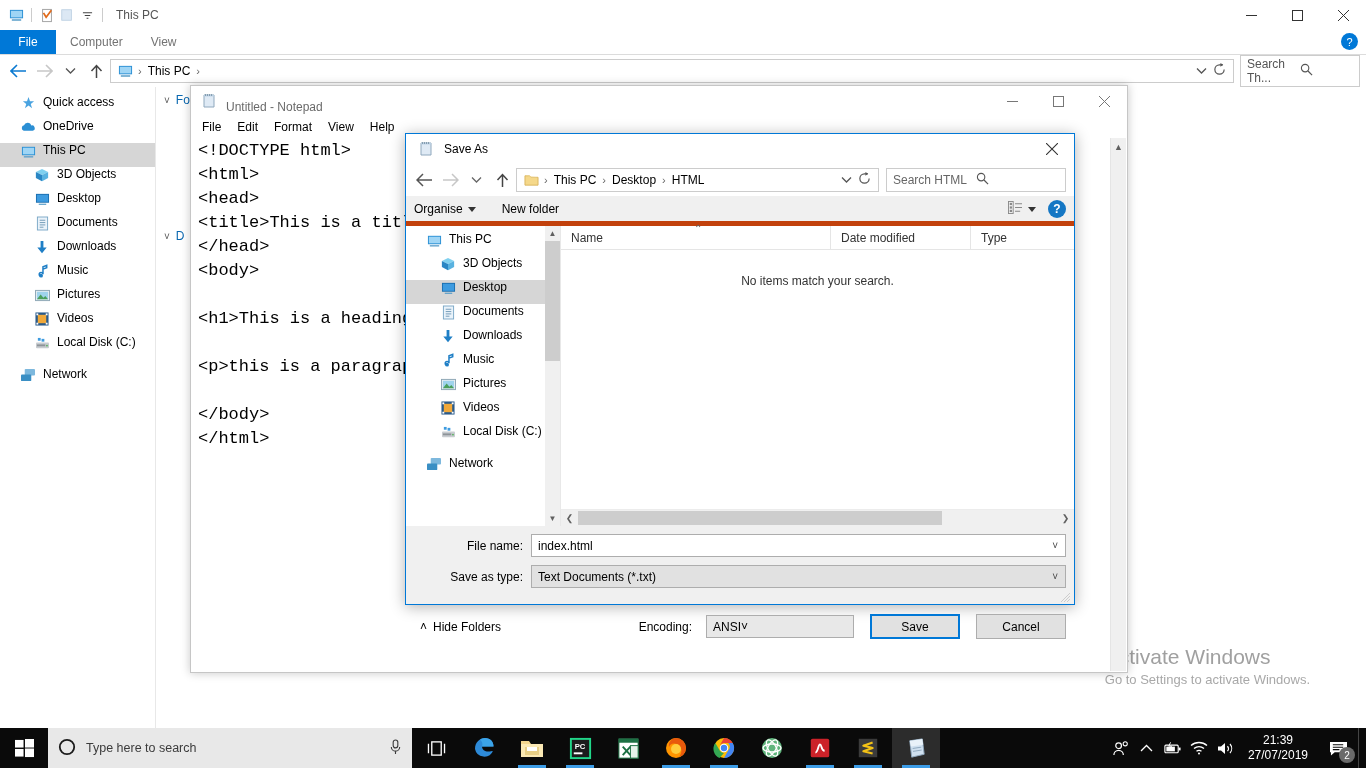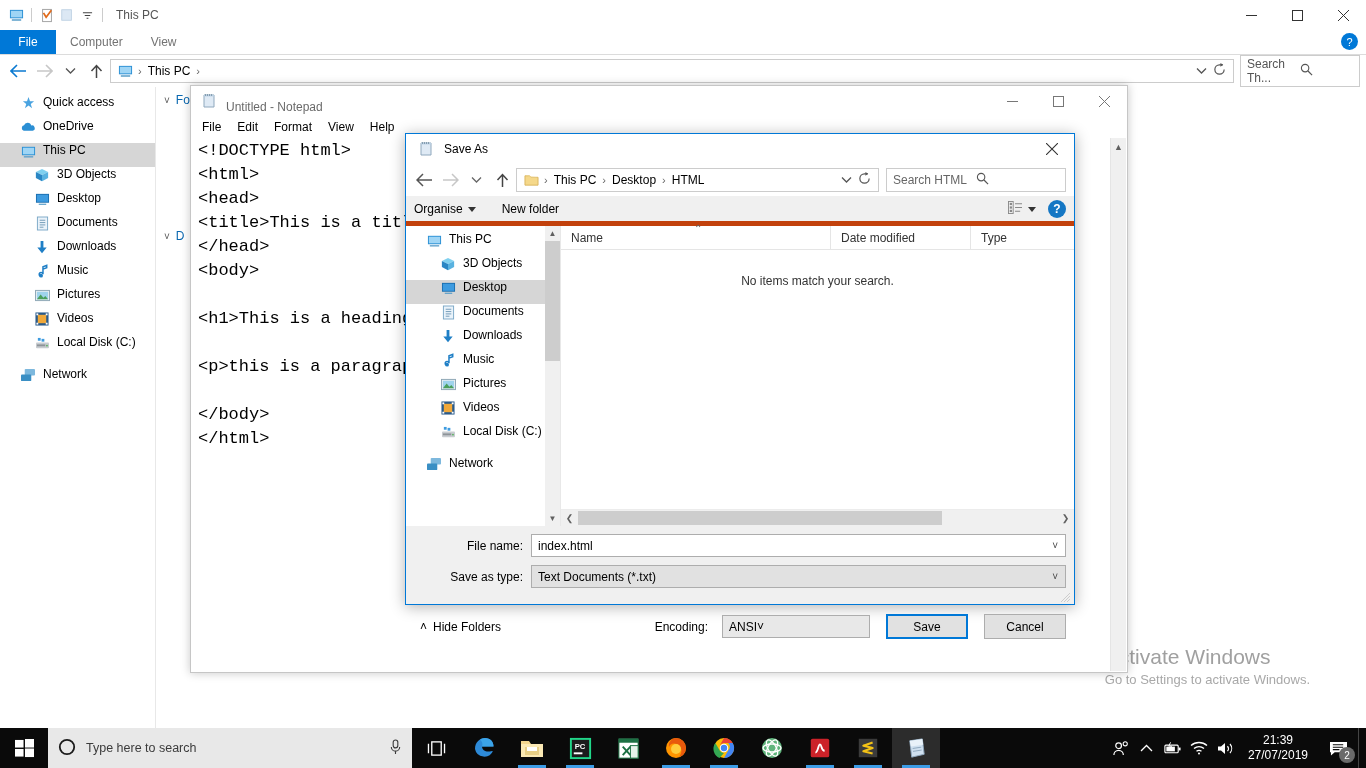--- a/index.html
+++ b/index.html
@@ -111,21 +111,21 @@
   .form-row { display: flex; align-items: center; margin-top: 8px; padding-right: 8px; }
   .form-label { width: 125px; text-align: right; padding-right: 8px; font-size: 12px; color: #000; }
   .combo { flex: 1; height: 23px; border: 1px solid #adadad; display: flex; align-items: center; padding: 0 2px 0 6px; font-size: 12px; }
   .combo.white { background: #fff; }
   .combo.gray { background: #e1e1e1; }
   .combo .carat { margin-left: auto; color: #444; font-size: 10px; padding-right: 5px; }
   .form-bottom { display: flex; align-items: center; margin-top: 26px; padding: 0 8px 0 14px; gap: 8px; }
   .hide-folders { display: flex; align-items: center; gap: 6px; font-size: 12px; color: #000; }
   .enc-label { margin-left: auto; font-size: 12px; padding-right: 6px; }
   .enc-combo { width: 148px; height: 23px; border: 1px solid #adadad; background: #e8e8e8; display: flex; align-items: center; padding: 0 2px 0 6px; font-size: 12px; }
-  .dlg-btn { width: 82px; height: 25px; border: 1px solid #adadad; background: #e1e1e1; font-size: 12px; display: flex; align-items: center; justify-content: center; margin-left: 8px; }
+  .dlg-btn { width: 90px; height: 25px; border: 1px solid #adadad; background: #e1e1e1; font-size: 12px; display: flex; align-items: center; justify-content: center; margin-left: 8px; }
   .dlg-btn.primary { border: 2px solid #0078d7; background: #e1e1e1; }
   .resize-grip { position: absolute; right: 3px; bottom: 2px; width: 10px; height: 10px; opacity: .5; }
 
   
   #taskbar { position: absolute; left: 0; bottom: 0; width: 1366px; height: 40px; background: #0a0a0a; display: flex; align-items: center; }
   .tb-start { width: 48px; height: 40px; display: flex; align-items: center; justify-content: center; }
   .tb-search { width: 364px; height: 40px; background: #e8e8e8; display: flex; align-items: center; padding: 0 10px; gap: 10px; }
   .tb-search .txt { flex: 1; font-size: 12.5px; color: #3b3b3b; }
   .tb-taskview { width: 48px; height: 40px; display: flex; align-items: center; justify-content: center; }
   .tb-apps { display: flex; align-items: center; height: 40px; }

